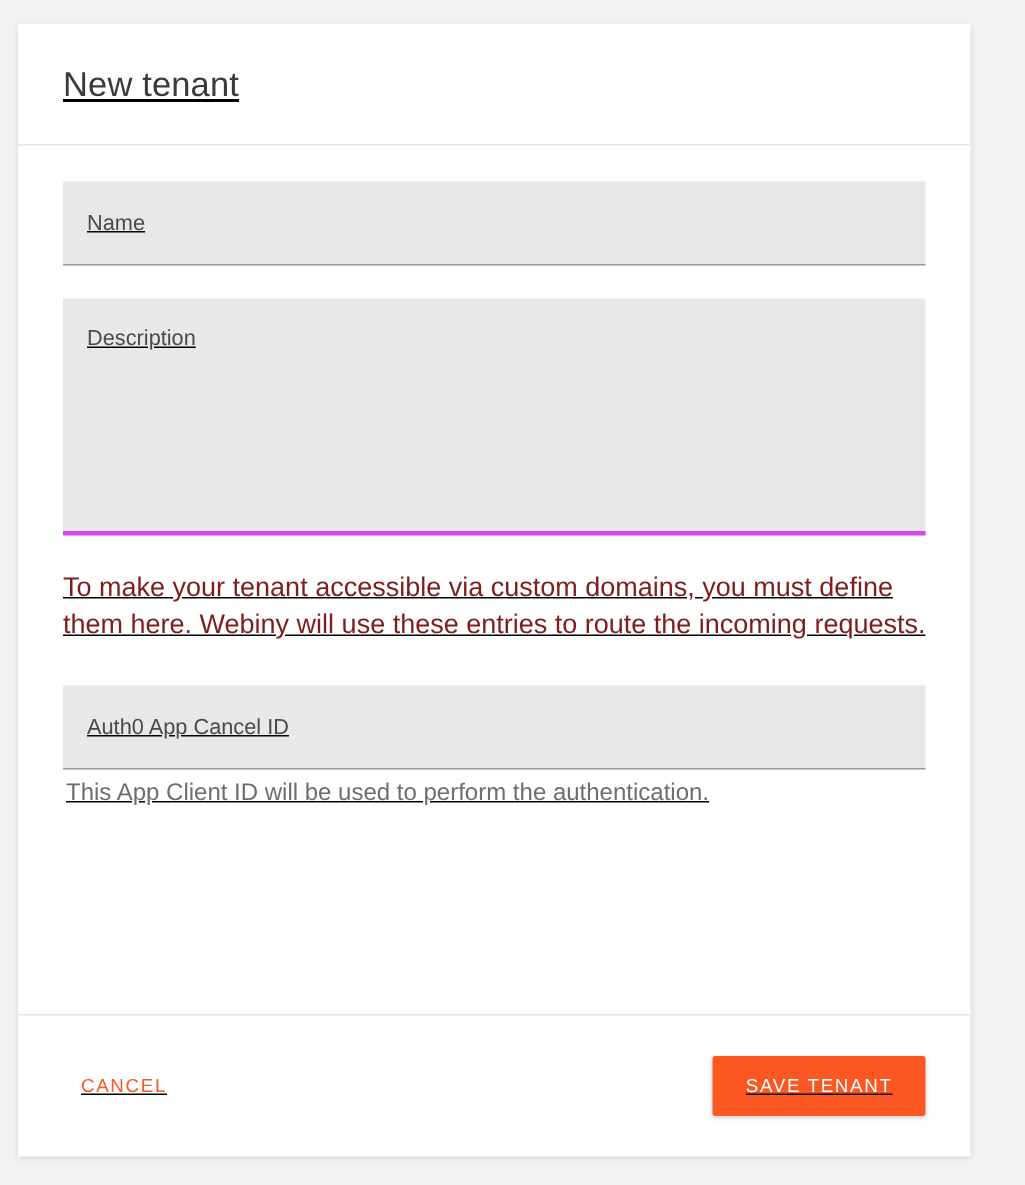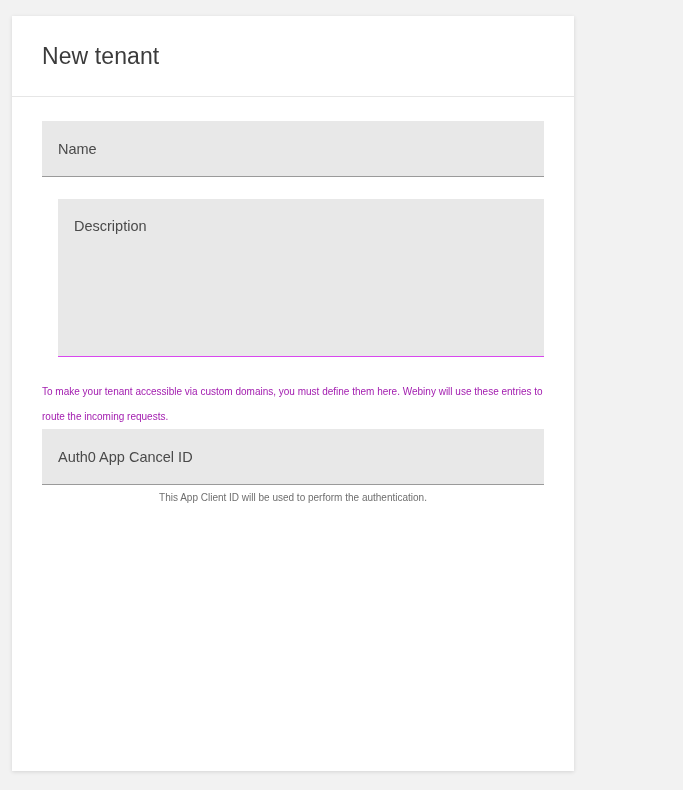--- a/index.html
+++ b/index.html
@@ -10,26 +10,27 @@
     height: 790px;
     background: #f2f2f2;
     font-family: "Liberation Sans", sans-serif;
     -webkit-font-smoothing: antialiased;
   }
 
   .dialog {
     position: absolute;
     left: 12px;
     top: 16px;
-    width: 562px;
+    width: 635px;
     height: 755px;
     background: #ffffff;
     box-shadow: 0 1px 4px rgba(0,0,0,0.12);
     display: flex;
     flex-direction: column;
+    text-decoration: underline;
   }
 
   .dialog-header {
     height: 81px;
     border-bottom: 1px solid #e6e6e6;
     display: flex;
     align-items: center;
     padding: 0 30px;
     flex: none;
   }
@@ -59,25 +60,24 @@
     padding: 0 16px;
     cursor: text;
   }
   .filled-input .label {
     font-size: 14.5px;
     color: #4a4a4a;
   }
 
   .filled-textarea {
     background: #e8e8e8;
-    border-bottom: 1px solid #d946ef;
+    border-bottom: 3px solid #d946ef;
     height: 158px;
     padding: 18px 16px 0 16px;
     cursor: text;
-    margin-left: 16px;
   }
   .filled-textarea .label {
     font-size: 14.5px;
     color: #4a4a4a;
   }
 
   
   .section-head {
     display: flex;
     align-items: baseline;
@@ -94,31 +94,31 @@
   .add-link {
     font-size: 12px;
     letter-spacing: 0.9px;
     color: #fa5723;
     text-transform: uppercase;
     cursor: pointer;
     user-select: none;
   }
 
   .section-desc {
-    font-size: 10px;
+    font-size: 18px;
     line-height: 25px;
-    color: #a21caf;
+    color: #7f1d1d;
     max-width: 590px;
+    margin-bottom: 28px;
   }
 
   .helper-text {
-    font-size: 10px;
+    font-size: 16px;
     color: #6e6e6e;
     padding: 7px 2px 0 2px;
-    text-align: center;
   }
 
   
   .dialog-footer {
     flex: none;
     height: 95px;
     border-top: 1px solid #e6e6e6;
     display: flex;
     align-items: center;
     justify-content: space-between;
@@ -177,14 +177,18 @@
 
     <div class="field">
       <div class="filled-input">
         <span class="label">Auth0 App Cancel ID</span>
       </div>
       <div class="helper-text">This App Client ID will be used to perform the authentication.</div>
     </div>
 
   </div>
 
+  <div class="dialog-footer">
+    <button class="btn-text">Cancel</button>
+    <button class="btn-primary">Save tenant</button>
+  </div>
 
 </div>
 
 </body></html>

